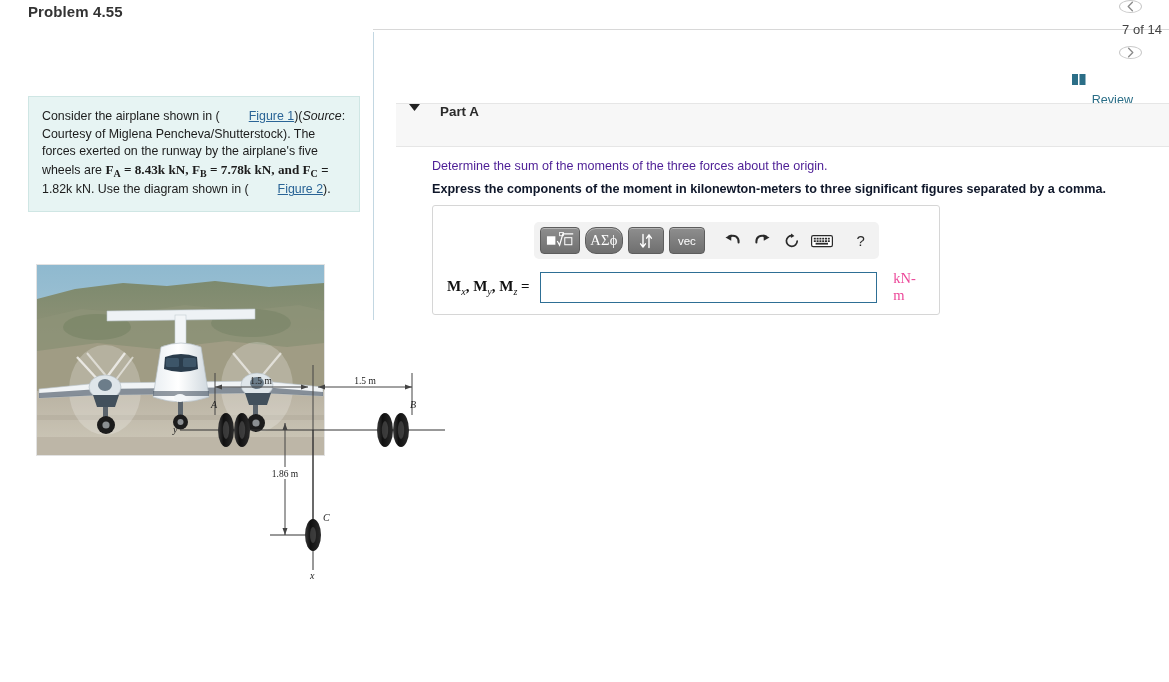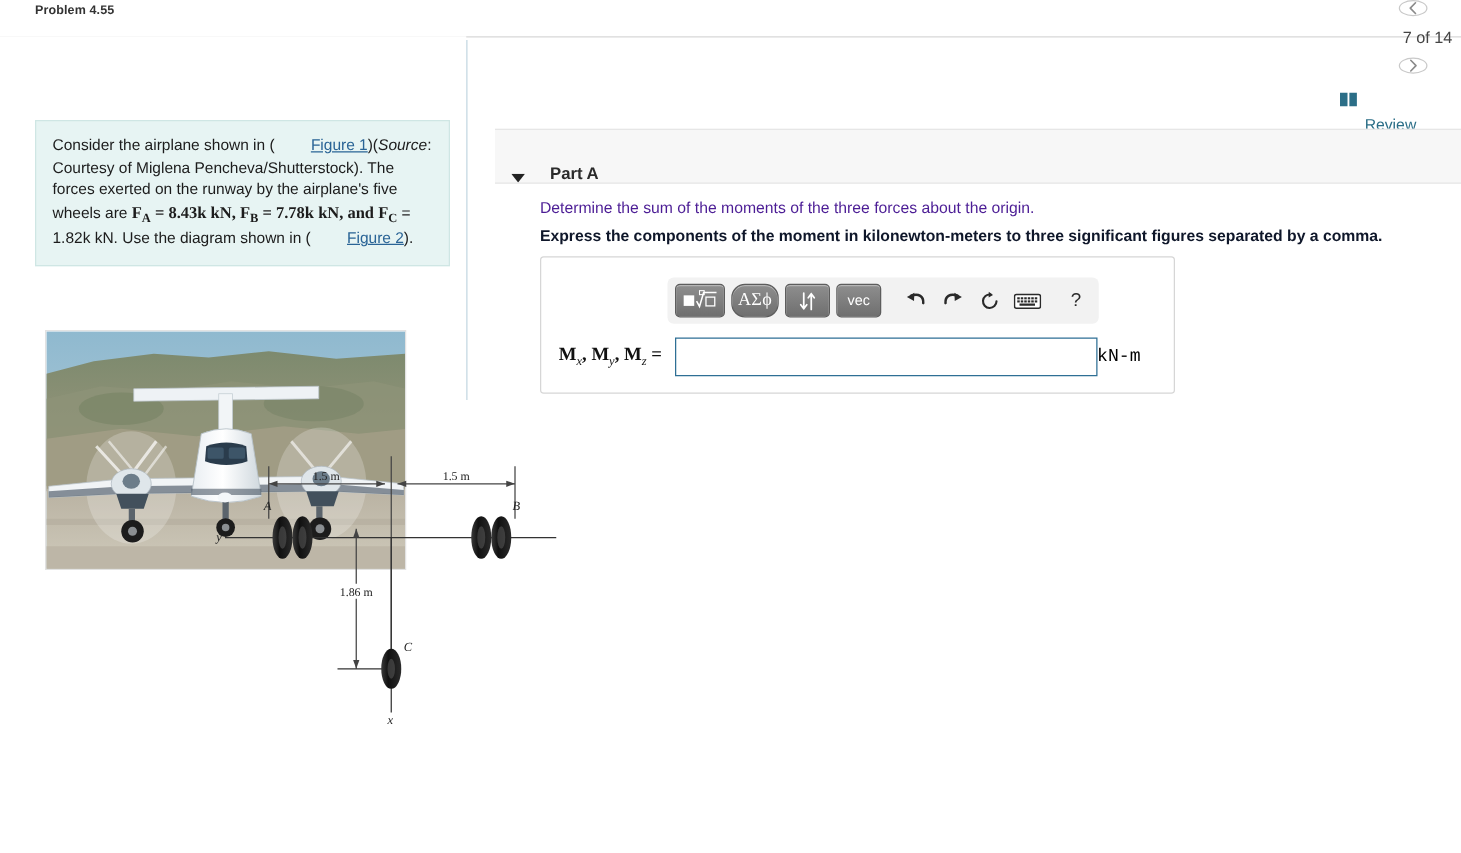--- a/index.html
+++ b/index.html
@@ -20,21 +20,21 @@
   #topbar {
     position: absolute;
     left: 0; top: 0;
     width: 1169px; height: 29px;
     background: #fff;
     border-bottom: 1px solid #d8d8d8;
   }
   #problem-title {
     position: absolute;
     left: 28px; top: 3px;
-    font-size: 10px;
+    font-size: 15px;
     font-weight: bold;
     color: #333;
     letter-spacing: .1px;
   }
   #pager {
     position: absolute;
     right: 4px; top: 0;
     height: 29px;
     display: flex;
     align-items: flex-start;
@@ -128,21 +128,21 @@
 
   #part-header {
     position: absolute;
     left: 0; top: 74px;
     width: 773px; height: 44px;
     background: #f7f7f7;
     border-top: 1px solid #e6e6e6;
     border-bottom: 1px solid #e6e6e6;
     box-sizing: border-box;
     display: flex;
-    align-items: flex-end;
+    align-items: flex-start;
   }
   #part-caret {
     margin-left: 10px;
     width: 16px;
     display: flex;
     justify-content: center;
     cursor: pointer;
   }
   #part-label {
     margin-left: 18px;
@@ -242,23 +242,24 @@
     height: 31px;
     border: 1px solid #2e6f95;
     background: #fff;
     box-sizing: border-box;
     font-size: 13px;
     padding: 0 6px;
     font-family: "Liberation Sans", sans-serif;
     outline: none;
   }
   #answer-units {
-    font-family: Liberation Mono, monospace;
+    margin-left: 16px;
+    font-family: Liberation Serif, serif;
     font-size: 14.5px;
-    color: #000000;
+    color: #ec4899;
   }
 
   
   #diagram {
     position: absolute;
     left: 170px; top: 345px;
     width: 300px; height: 240px;
   }
   #diagram svg { display: block; }
 </style>

